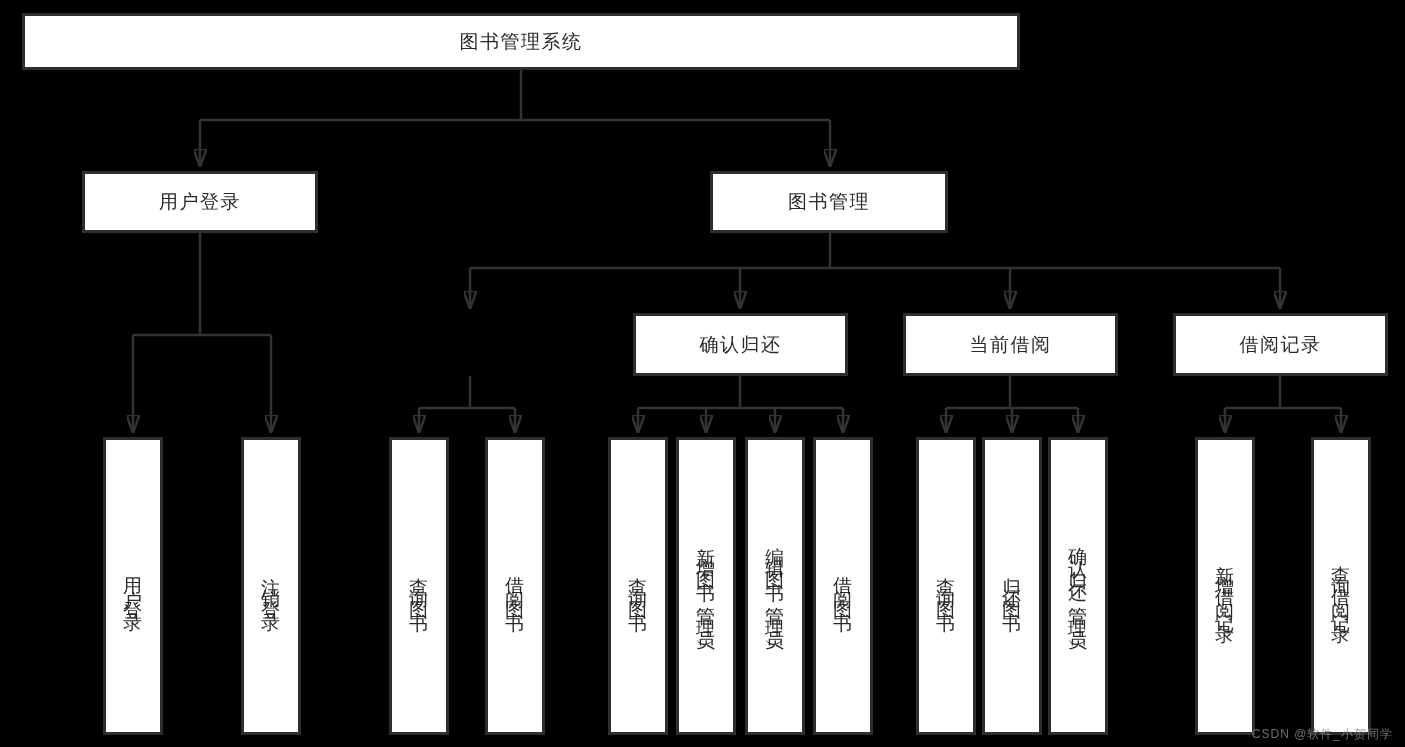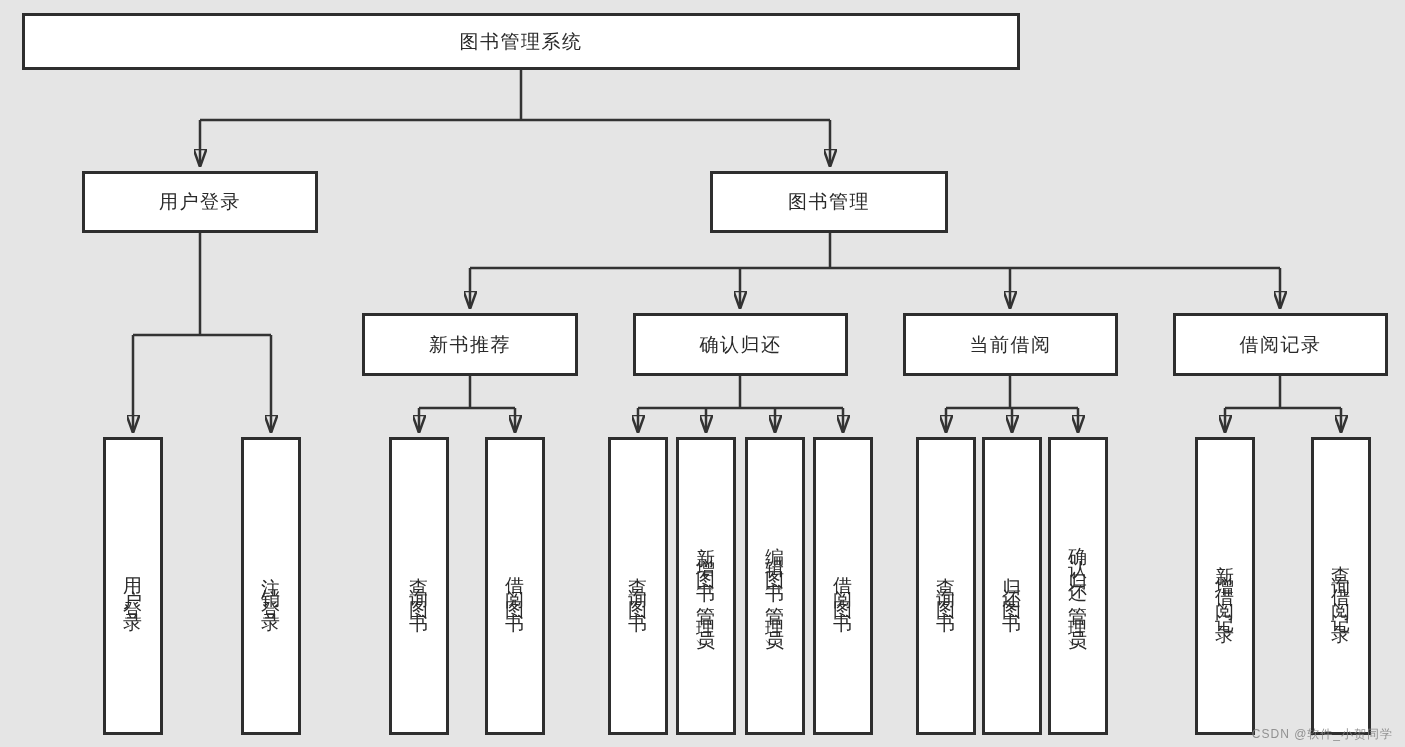--- a/index.html
+++ b/index.html
@@ -1,20 +1,20 @@
 <!DOCTYPE html>
 <html><head>
 <meta charset="utf-8">
 <style>
   html, body { margin: 0; padding: 0; background: #ffffff; }
   #stage {
     position: relative;
     width: 1405px;
     height: 747px;
-    background: #e5e5e5;
+    background: #000000;
     font-family: "Liberation Sans", "DejaVu Sans", sans-serif;
     overflow: hidden;
   }
   #connectors {
     position: absolute;
     left: 0; top: 0;
     width: 1405px; height: 747px;
   }
   #connectors path { stroke: #333333; stroke-width: 2.5; fill: none; }
   .box {
@@ -123,23 +123,20 @@
     <span>图书管理系统</span>
   </div>
 
   <div class="box hbox" id="n-user-login">
     <span>用户登录</span>
   </div>
   <div class="box hbox" id="n-book-mgmt">
     <span>图书管理</span>
   </div>
 
-  <div class="box hbox" id="n-new-book">
-    <span>新书推荐</span>
-  </div>
   <div class="box hbox" id="n-book-borrow">
     <span>确认归还</span>
   </div>
   <div class="box hbox" id="n-current-borrow">
     <span>当前借阅</span>
   </div>
   <div class="box hbox" id="n-borrow-record">
     <span>借阅记录</span>
   </div>
 

